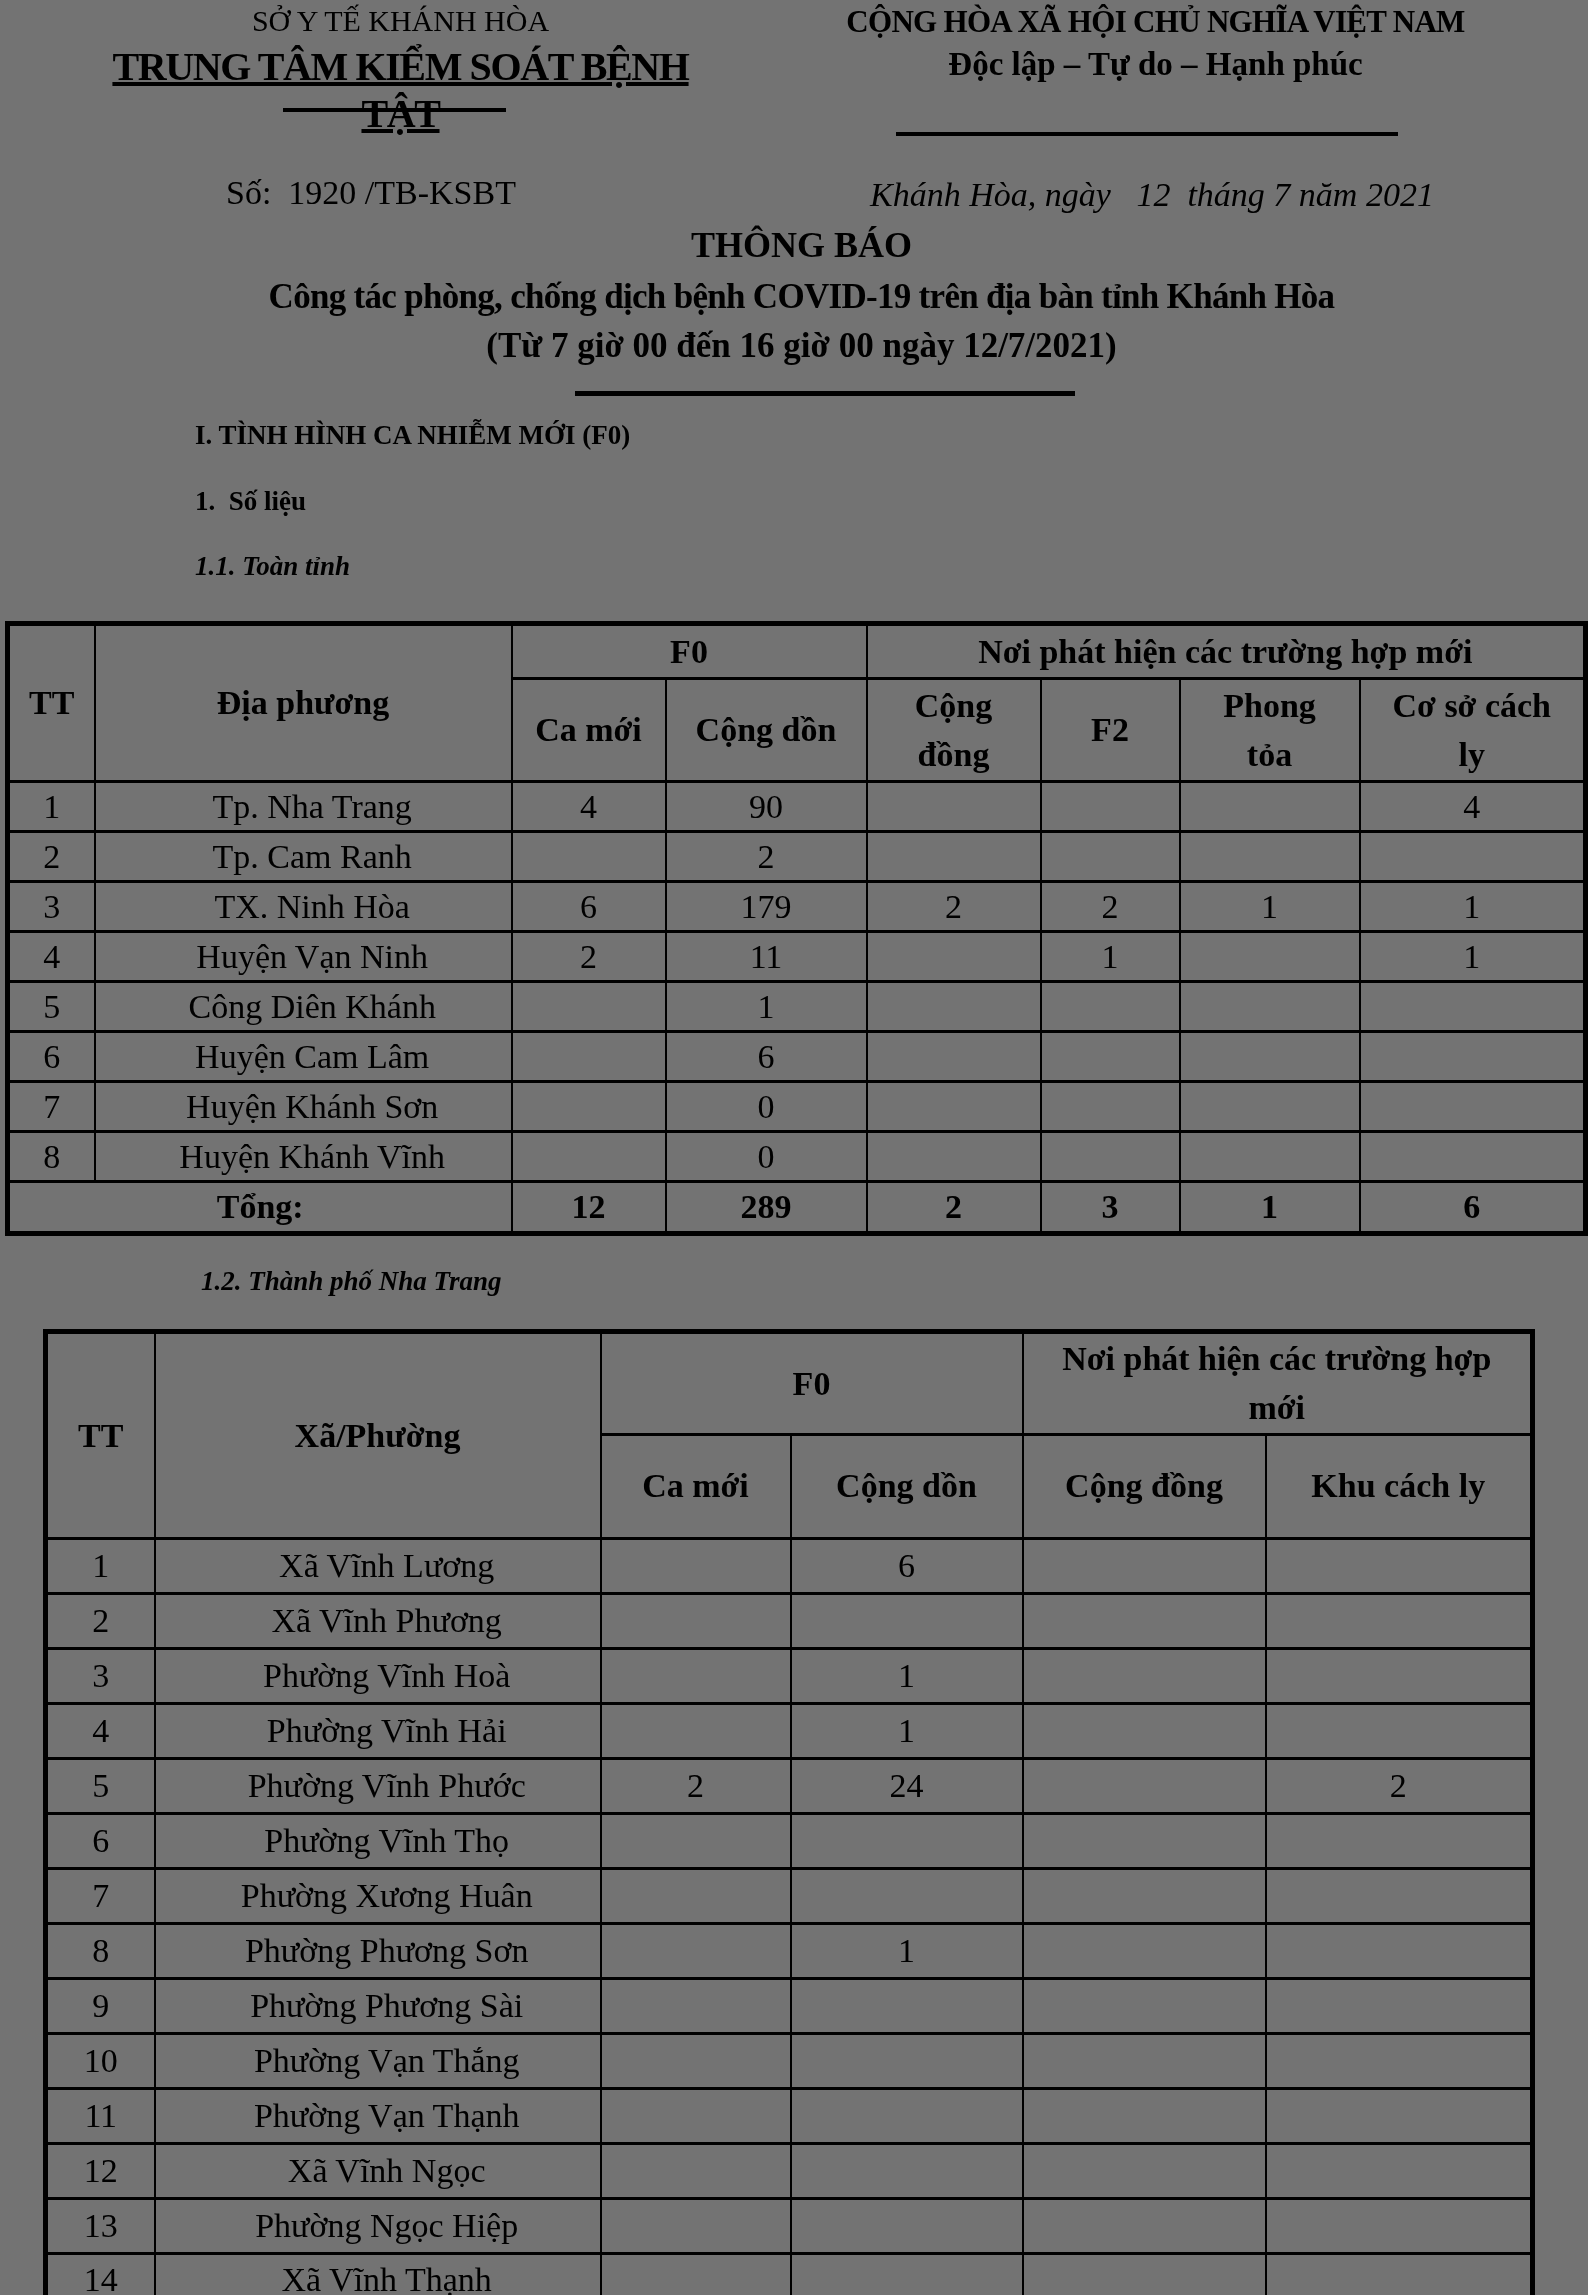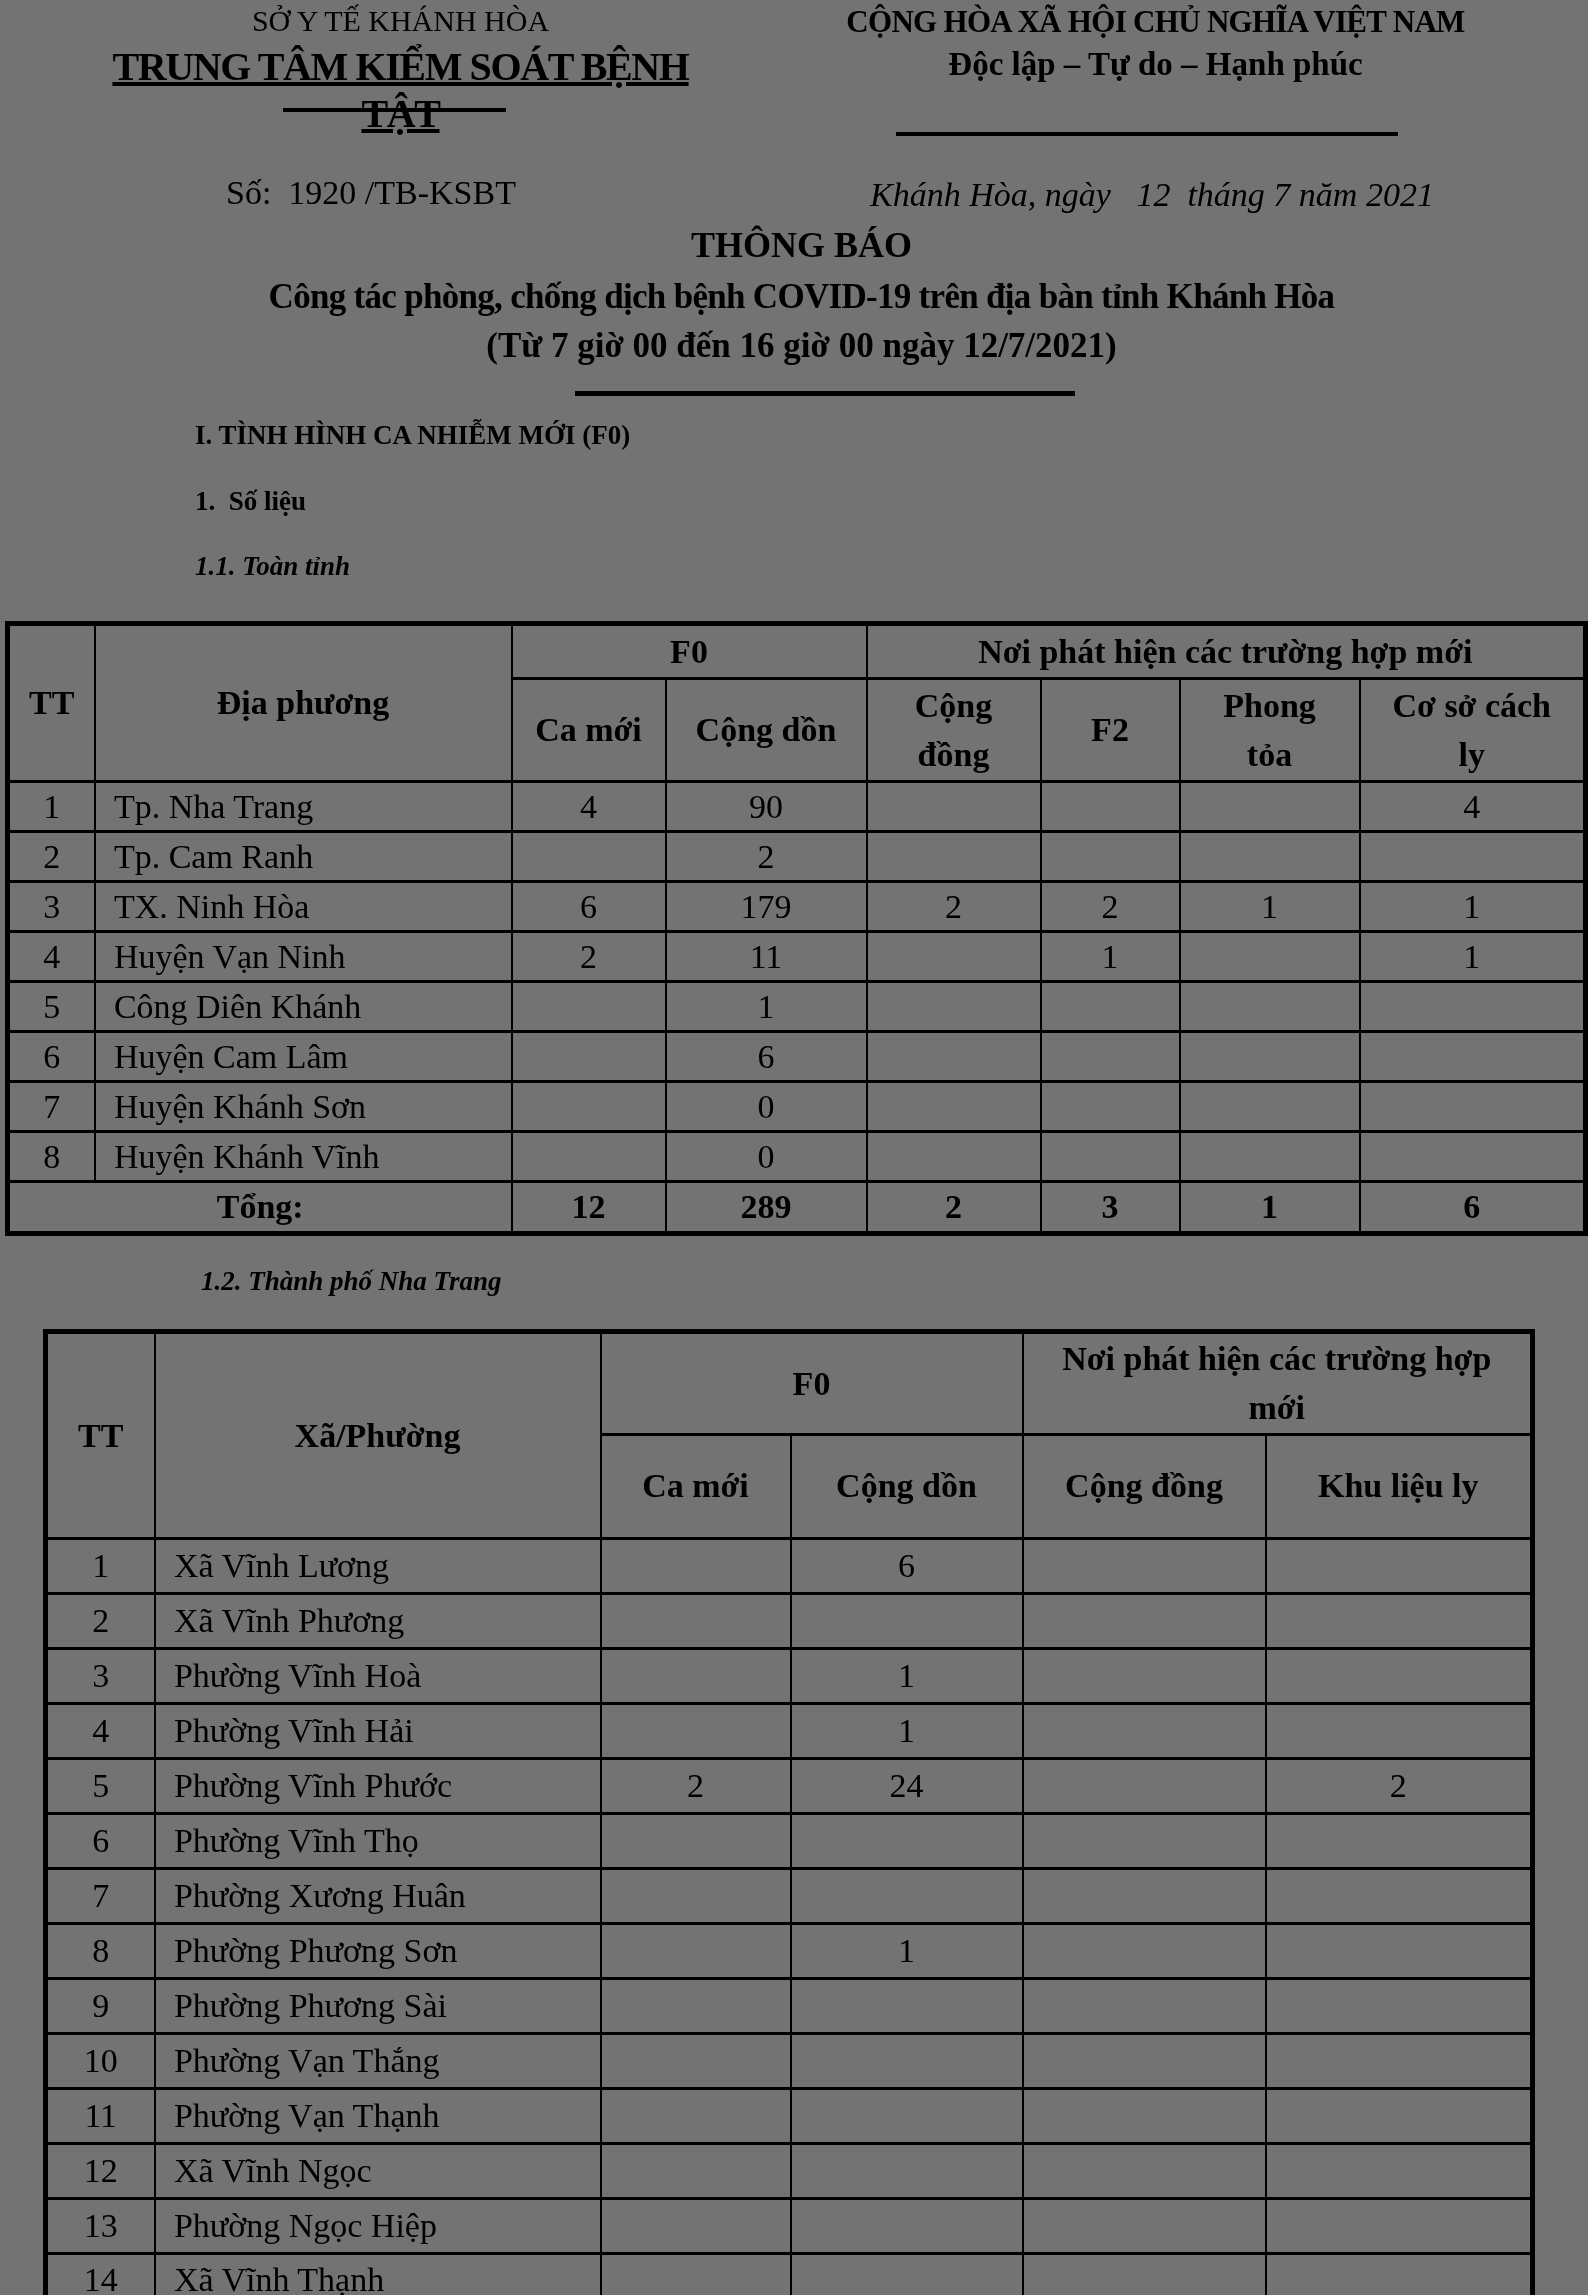--- a/index.html
+++ b/index.html
@@ -72,21 +72,21 @@
 
   #t1 .band1 th { height: 55px; }
   #t1 .band2 th { height: 103px; padding: 0 21px; }
   #t1 tbody td  { height: 50px; }
   #t1 tfoot td  { height: 52px; font-weight: bold; }
 
   #t2 .band1 th { height: 101px; padding: 0 21px; }
   #t2 .band2 th { height: 104px; }
   #t2 tbody td  { height: 55px; }
 
-  .cell-name { text-align: left; padding-left: 18.4px; }
+  .cell-name { text-align: center; padding-left: 18.4px; }
   .total-label { font-weight: bold; }
 </style>
 </head>
 <body>
 
 <div class="page">
 
   <div class="hdr-left">
     <div class="l1">SỞ Y TẾ KHÁNH HÒA</div>
     <div class="l2">TRUNG TÂM KIỂM SOÁT BỆNH TẬT</div>
@@ -249,21 +249,21 @@
       <tr class="band1">
         <th rowspan="2">TT</th>
         <th rowspan="2">Xã/Phường</th>
         <th colspan="2">F0</th>
         <th colspan="2">Nơi phát hiện các trường hợp mới</th>
       </tr>
       <tr class="band2">
         <th>Ca mới</th>
         <th>Cộng dồn</th>
         <th>Cộng đồng</th>
-        <th>Khu liệu ly</th>
+        <th>Khu cách ly</th>
       </tr>
     </thead>
     <tbody>
         <tr>
           <td>1</td>
           <td class="cell-name">Xã Vĩnh Lương</td>
           <td></td>
           <td>6</td>
           <td></td>
           <td></td>

